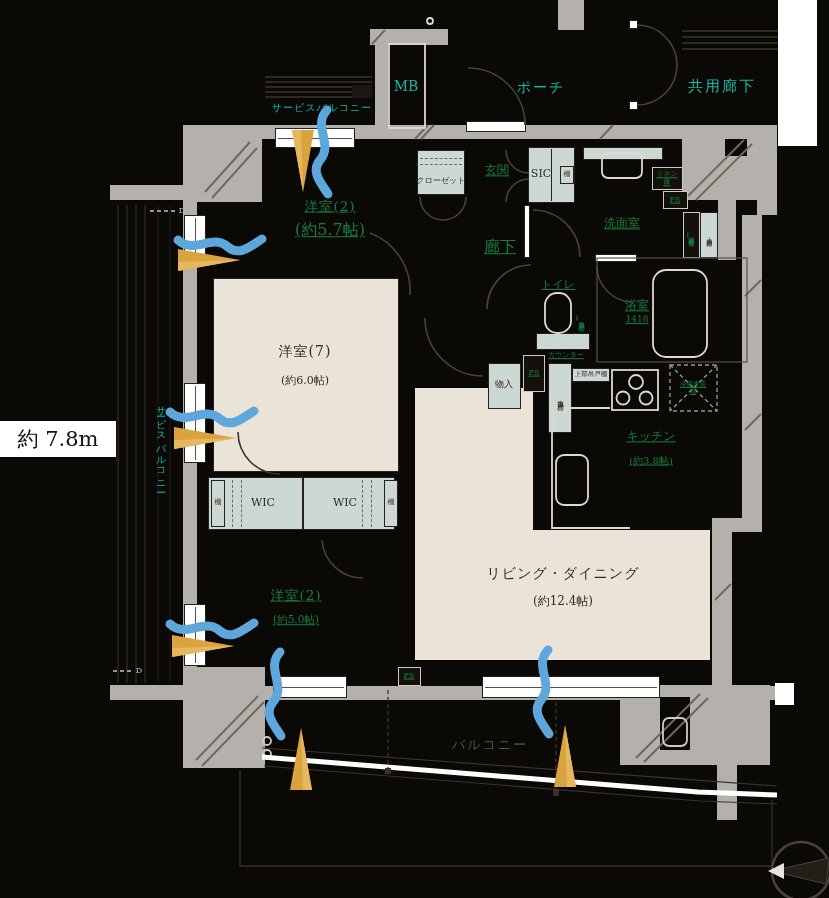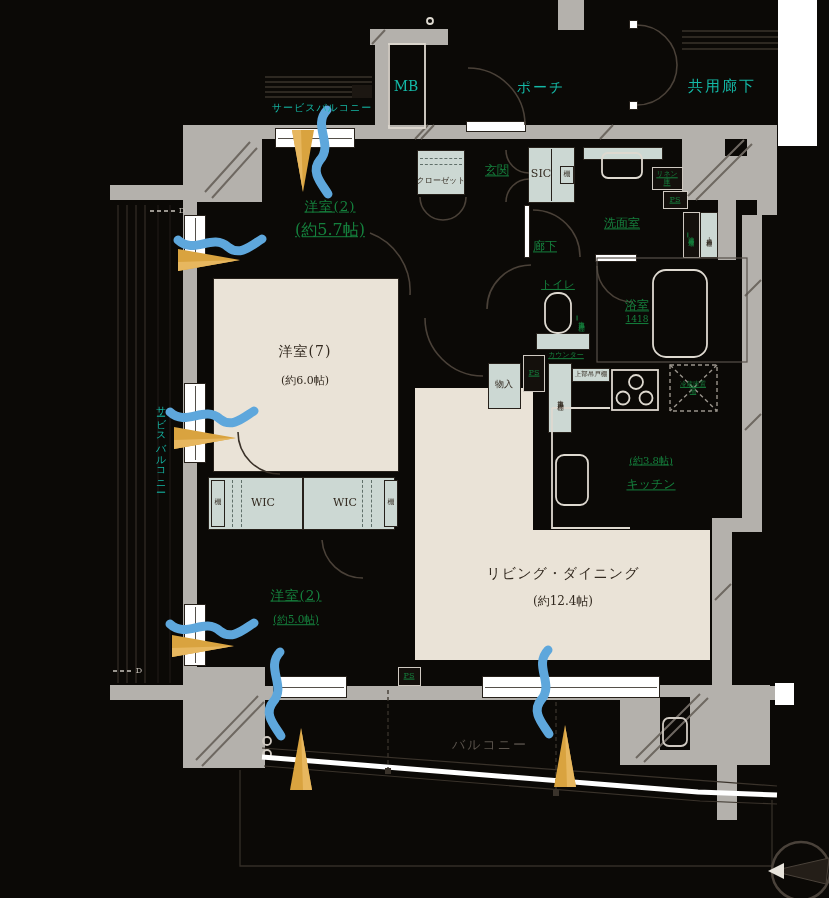--- a/index.html
+++ b/index.html
@@ -219,24 +219,24 @@
   <div class="lbl lbalc" style="left:490px;top:745px;font-size:13px;letter-spacing:2px;">バルコニー</div>
 
   <div class="lbl lwhite" style="left:330px;top:206px;font-size:13.5px;letter-spacing:1px;">洋室(2)</div>
   <div class="lbl lwhite" style="left:330px;top:230px;font-size:16px;">(約5.7帖)</div>
   <div class="lbl ldark" style="left:305px;top:352px;font-size:14px;letter-spacing:1px;">洋室(7)</div>
   <div class="lbl ldark" style="left:305px;top:381px;font-size:11px;">(約6.0帖)</div>
   <div class="lbl lwhite" style="left:296px;top:595px;font-size:13.5px;letter-spacing:1px;">洋室(2)</div>
   <div class="lbl lwhite" style="left:296px;top:620px;font-size:10.5px;">(約5.0帖)</div>
   <div class="lbl ldark" style="left:563px;top:574px;font-size:14px;letter-spacing:1px;">リビング・ダイニング</div>
   <div class="lbl ldark" style="left:563px;top:602px;font-size:12px;">(約12.4帖)</div>
-  <div class="lbl lwhite" style="left:651px;top:437px;font-size:12px;margin-top:48px;">キッチン</div>
+  <div class="lbl lwhite" style="left:651px;top:437px;font-size:12px;">キッチン</div>
   <div class="lbl lwhite" style="left:651px;top:460px;font-size:10px;">(約3.8帖)</div>
   <div class="lbl lwhite" style="left:497px;top:171px;font-size:12px;">玄関</div>
-  <div class="lbl lwhite" style="left:500px;top:247px;font-size:12px;margin-left:45px;">廊下</div>
+  <div class="lbl lwhite" style="left:500px;top:247px;font-size:16px;">廊下</div>
   <div class="lbl lwhite" style="left:622px;top:224px;font-size:12px;">洗面室</div>
   <div class="lbl lwhite" style="left:637px;top:306px;font-size:12px;">浴室</div>
   <div class="lbl lwhite" style="left:637px;top:320px;font-size:9px;">1418</div>
   <div class="lbl lwhite" style="left:558px;top:285px;font-size:11px;">トイレ</div>
 
   <div class="lbl ldark" style="left:441px;top:181px;font-size:8px;">クローゼット</div>
   <div class="lbl ldark" style="left:541px;top:174px;font-size:11px;">SIC</div>
   <div class="lbl ldark" style="left:567px;top:175px;font-size:7px;">棚</div>
   <div class="lbl ldark" style="left:263px;top:503px;font-size:11px;">WIC</div>
   <div class="lbl ldark" style="left:218px;top:503px;font-size:7px;">棚</div>
@@ -250,14 +250,17 @@
   <div class="lbl lwhite vert" style="left:581px;top:318px;font-size:6.5px;">上部吊戸棚</div>
   <div class="lbl ldark vert" style="left:560px;top:397px;font-size:6.5px;">上部吊戸棚</div>
   <div class="lbl ldark" style="left:591px;top:375px;font-size:6.5px;">上部吊戸棚</div>
   <div class="lbl ldark vert" style="left:709px;top:235px;font-size:6px;">上部吊戸棚</div>
   <div class="lbl lwhite vert" style="left:691px;top:235px;font-size:6px;">洗濯機置場</div>
   <div class="lbl lwhite" style="left:566px;top:356px;font-size:7px;">カウンター</div>
   <div class="lbl lwhite wrap" style="left:693px;top:388px;font-size:6.5px;width:26px;">冷蔵庫置場</div>
   <div class="lbl" style="left:182px;top:211px;font-size:8px;color:#c9c4bc;">D</div>
   <div class="lbl" style="left:139px;top:671px;font-size:8px;color:#c9c4bc;">D</div>
 
+  <div class="scalebox" style="left:0px;top:421px;width:116px;height:36px;">
+    <span>約 7.8m</span>
+  </div>
 
 </div>
 
 </body></html>

